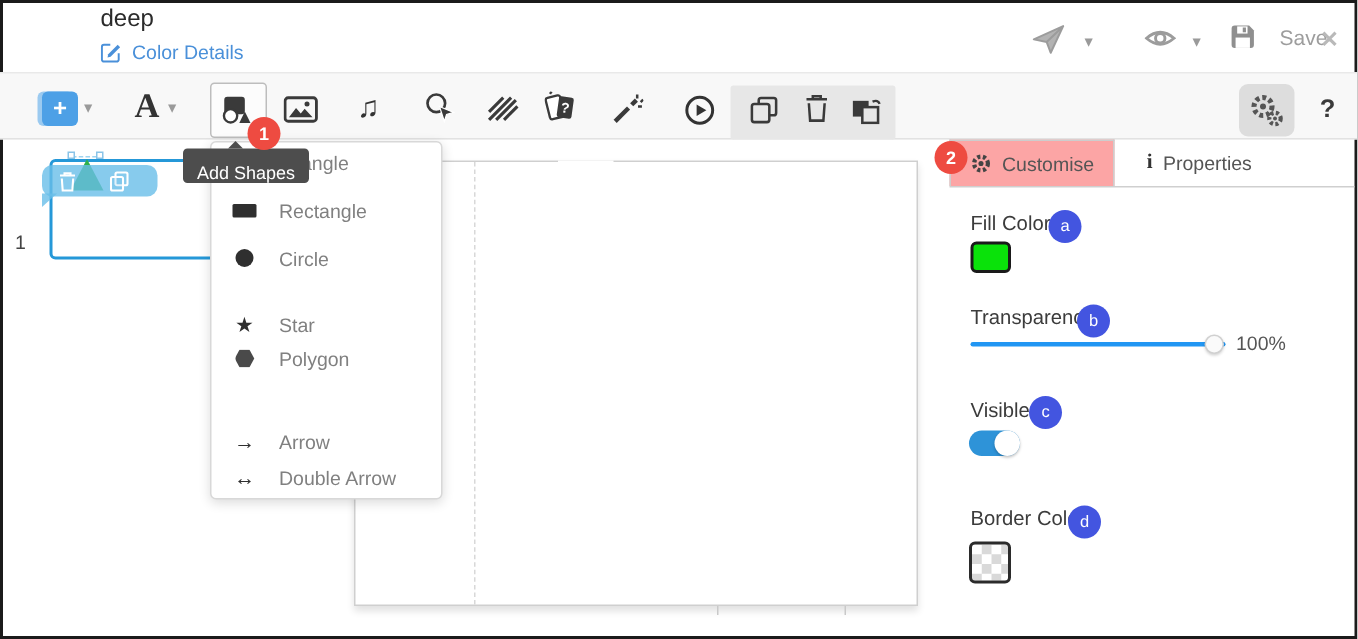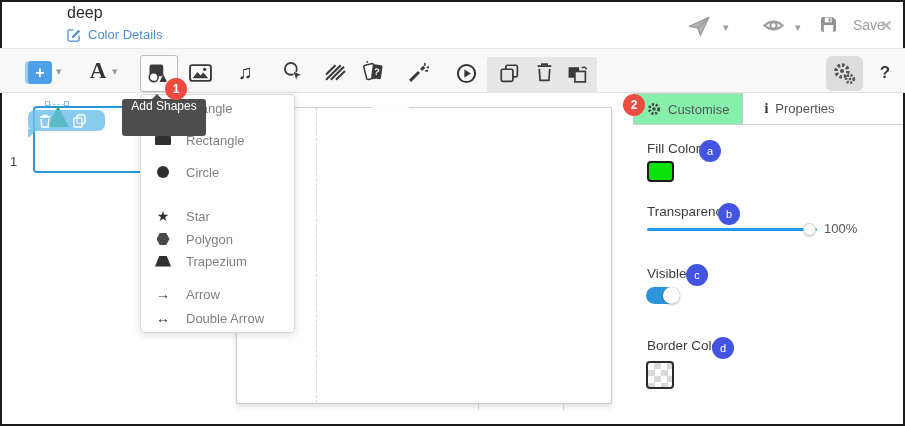--- a/index.html
+++ b/index.html
@@ -31,22 +31,22 @@
   .gray-group { left:487px; top:57px; width:110px; height:36px; background:#e7e7e7; border-radius:2px; }
   .settings-btn { left:826px; top:56px; width:37px; height:35px; background:#dddddd; border-radius:6px; }
   .help-q { left:875px; top:61px; width:20px; height:24px; font-size:17px; font-weight:bold; color:#3a3a3a; }
   .music { font-size:20px; color:#333; }
 
   
   .red-badge { position:absolute; width:22px; height:22px; border-radius:50%; background:#ee4b41;
                color:#fff; font-size:12px; font-weight:bold; display:flex; align-items:center; justify-content:center; z-index:60; }
 
   
-  .tooltip { left:122px; top:99px; width:84px; height:37px; background:#4d4d4d; border-radius:3px;
-             color:#fff; font-size:12px; display:flex; align-items:flex-start; justify-content:center; z-index:55; }
+  .tooltip { left:122px; top:99px; width:84px; height:23px; background:#4d4d4d; border-radius:3px;
+             color:#fff; font-size:12px; display:flex; align-items:flex-end; justify-content:center; z-index:55; }
   .tooltip::before { content:""; position:absolute; top:-5px; left:30px;
              border-left:5px solid transparent; border-right:5px solid transparent; border-bottom:5px solid #4d4d4d; }
 
   
   .menu { left:140px; top:94px; width:155px; height:239px; background:#fff; border:1px solid #d8d8d8;
           border-radius:4px; box-shadow:0 2px 8px rgba(0,0,0,.14); z-index:50; }
   .mi { position:absolute; left:0; width:100%; height:22px; display:flex; align-items:center; cursor:pointer; }
   .mi-icon { width:20px; margin-left:12px; display:flex; align-items:center; justify-content:center; color:#2f2f2f; }
   .mi-label { margin-left:13px; font-size:13px; color:#808080; white-space:nowrap; }
   .sh-rect { width:16px; height:9px; background:#2f2f2f; border-radius:1px; }
@@ -72,21 +72,21 @@
   
   .canvas { left:236px; top:107px; width:376px; height:297px; background:#fff; border:1px solid #cfcfcf;
             box-shadow:0 3px 5px rgba(0,0,0,.12); z-index:5; }
   .canvas-gap { position:absolute; left:135px; top:-1px; width:37px; height:2px; background:#fff; }
   .guide { position:absolute; left:79px; top:0; height:100%; width:0; border-left:1px dashed #d8d8d8; }
   .tick { background:#c9c9c9; width:1px; height:6px; top:404px; z-index:6; }
 
   
   .tabbar { left:633px; top:93px; width:270px; height:32px; border-bottom:1px solid #cfcfcf; display:flex; align-items:stretch; }
   .tab { display:flex; align-items:center; gap:7px; font-size:13px; color:#555; padding:0 13px; cursor:pointer; }
-  .tab.active { background:#86efac; border:1px solid #cdcdcd; border-bottom:none; }
+  .tab.active { background:#fca5a5; border:1px solid #cdcdcd; border-bottom:none; }
   .tab + .tab { margin-left:8px; }
   .field-label { font-size:13.5px; color:#3c3c3c; }
   .blue-badge { position:absolute; width:22px; height:22px; border-radius:50%; background:#4355e0; color:#fff;
                 font-size:11px; display:flex; align-items:center; justify-content:center; z-index:20; }
   .swatch-green { left:647px; top:161px; width:27px; height:21px; background:#0ae20a; border:2px solid #1a1a1a; border-radius:4px; cursor:pointer; }
   .swatch-checker { left:646px; top:361px; width:28px; height:28px; border:2px solid #2b2b2b; border-radius:4px; cursor:pointer;
       background-image:conic-gradient(#d9d9d9 25%, #fff 0 50%, #d9d9d9 0 75%, #fff 0); background-size:13px 13px; }
   .slider { left:647px; top:223px; width:170px; height:13px; }
   .slider .track { position:absolute; left:0; top:5px; width:100%; height:3px; background:#2196f3; border-radius:2px; }
   .slider .knob { position:absolute; left:156px; top:0; width:13px; height:13px; border-radius:50%;
@@ -295,26 +295,20 @@
     <div class="mi" style="top:110px;">
       <span class="mi-icon sh-glyph">★</span>
       <span class="mi-label">Star</span>
     </div>
     <div class="mi" style="top:133px;">
       <span class="mi-icon">
           <span class="sh-hex"></span>
         </span>
       <span class="mi-label">Polygon</span>
     </div>
-    <div class="mi" style="top:155px;">
-      <span class="mi-icon">
-          <span class="sh-trap"></span>
-        </span>
-      <span class="mi-label">Trapezium</span>
-    </div>
     <div class="mi" style="top:188px;">
       <span class="mi-icon sh-glyph">→</span>
       <span class="mi-label">Arrow</span>
     </div>
     <div class="mi" style="top:212px;">
       <span class="mi-icon sh-glyph">↔</span>
       <span class="mi-label">Double Arrow</span>
     </div>
   </div>
 

